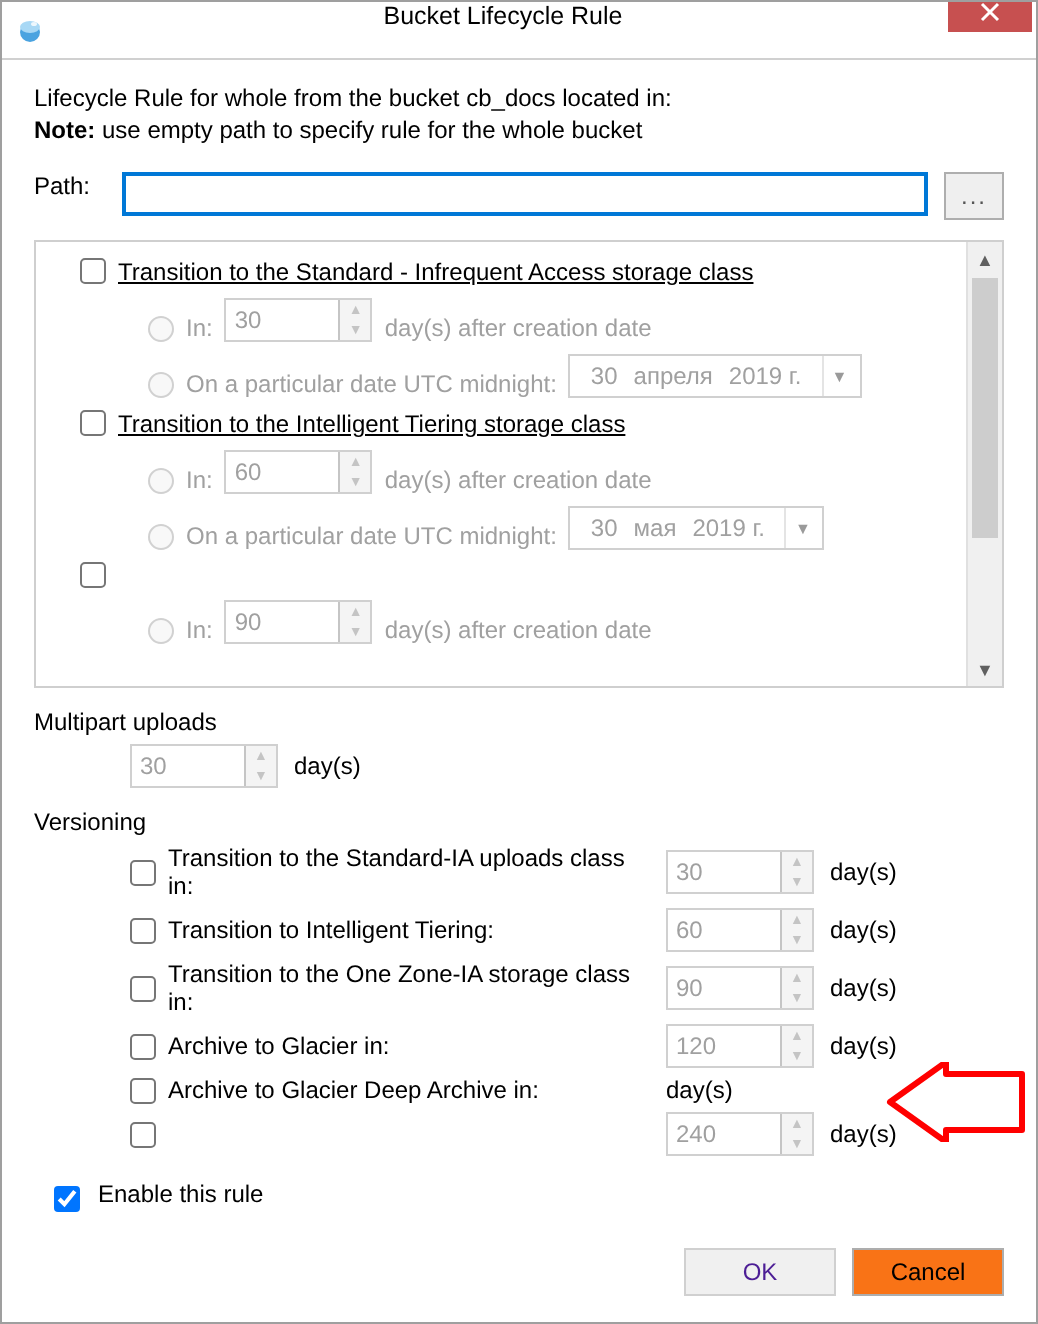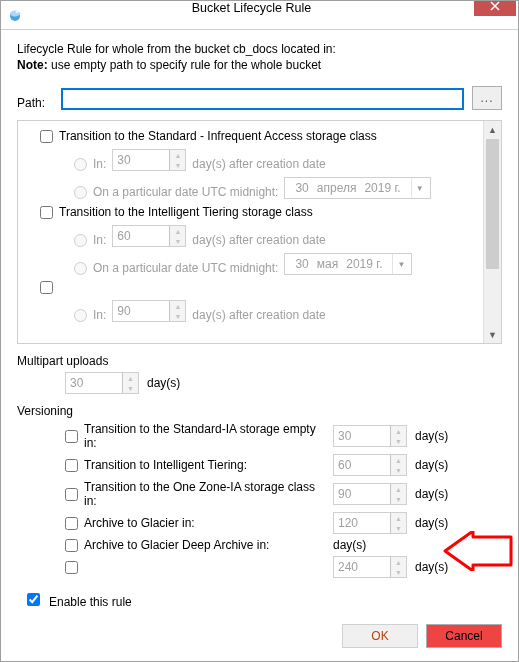--- a/index.html
+++ b/index.html
@@ -50,21 +50,21 @@
     font-size: 12px;
     font-weight: bold;
     cursor: pointer;
   }
   .content {
     padding: 8px 16px 4px 16px;
   }
   .intro { margin: 4px 0 2px 0; }
   .note b { font-weight: 600; }
   .path-row {
-    display:flex; align-items:flex-end; gap:8px;
+    display:flex; align-items:flex-start; gap:8px;
     margin: 14px 0 10px 0;
   }
   .path-row .lbl { width: 36px; }
   .path-input {
     flex:1;
     height: 22px;
     border: 2px solid var(--path-focus);
     background:#fff;
     padding: 0 4px;
     box-sizing: border-box;
@@ -95,22 +95,23 @@
   }
   .scroll-panel .fake-scroll .arrow {
     height:17px; display:flex; align-items:center; justify-content:center;
     color:#606060; font-size:9px;
   }
   .scroll-panel .fake-scroll .thumb {
     position:absolute; left:2px; right:2px; top:18px; height:130px;
     background:#cdcdcd;
   }
   .cb-row {
-    display:flex; align-items:flex-end; gap:6px;
+    display:flex; align-items:flex-start; gap:6px;
     margin: 2px 0 2px 18px;
+    text-decoration: underline;
   }
   .cb-row input[type="checkbox"] {
     width:13px; height:13px; margin:0;
   }
   .sub-indent { margin-left: 52px; }
   .radio-row {
     display:flex; align-items:flex-end; gap:6px;
     margin: 6px 0;
   }
   .radio-row input[type="radio"] { margin:0; }
@@ -162,36 +163,36 @@
     margin: 4px 0;
     gap:8px;
   }
   .opt-row .opt-label {
     display:flex; align-items:center; gap:6px;
     width: 260px;
   }
   .opt-row .opt-label input[type="checkbox"] { width:13px; height:13px; margin:0; }
   .opt-row .unit { color:#000; }
   .enable-row {
-    display:flex; align-items:flex-end; gap:6px;
+    display:flex; align-items:flex-start; gap:6px;
     margin: 12px 0 6px 6px;
   }
   .btnbar {
     display:flex; justify-content:flex-end; gap:8px;
     padding: 4px 16px 8px 0;
     border-top: 1px solid transparent;
   }
   .btn {
     width: 74px; height:22px;
-    border:1px solid #adadad; background:#ef4444;
+    border:1px solid #adadad; background:#f97316;
     display:flex; align-items:center; justify-content:center;
     cursor:pointer;
   }
   .btn.disabled {
-    border-color:#d0d0d0; color:#c2410c; background:#f0f0f0;
+    border-color:#d0d0d0; color:#4c1d95; background:#f0f0f0;
     cursor:default;
   }
   .arrow-annot {
     position:absolute;
     left: 442px; top: 530px;
     pointer-events:none;
   }
 </style>
 </head>
 <body>
@@ -322,21 +323,21 @@
       </span>
       <span class="unit">day(s)</span>
     </div>
   </div>
 
   <div class="section-title">Versioning</div>
   <div class="opt-grid" id="versioning-grid">
       <div class="opt-row">
         <span class="opt-label">
           <input type="checkbox" style="">
-          <span>Transition to the Standard-IA storage empty in:</span>
+          <span>Transition to the Standard-IA uploads class in:</span>
         </span>
         <span class="spin disabled">
           <input disabled="" value="30" style="">
           <span class="spinbtns">
             <div>▲</div>
             <div>▼</div>
           </span>
         </span>
         <span class="unit">day(s)</span>
       </div>

